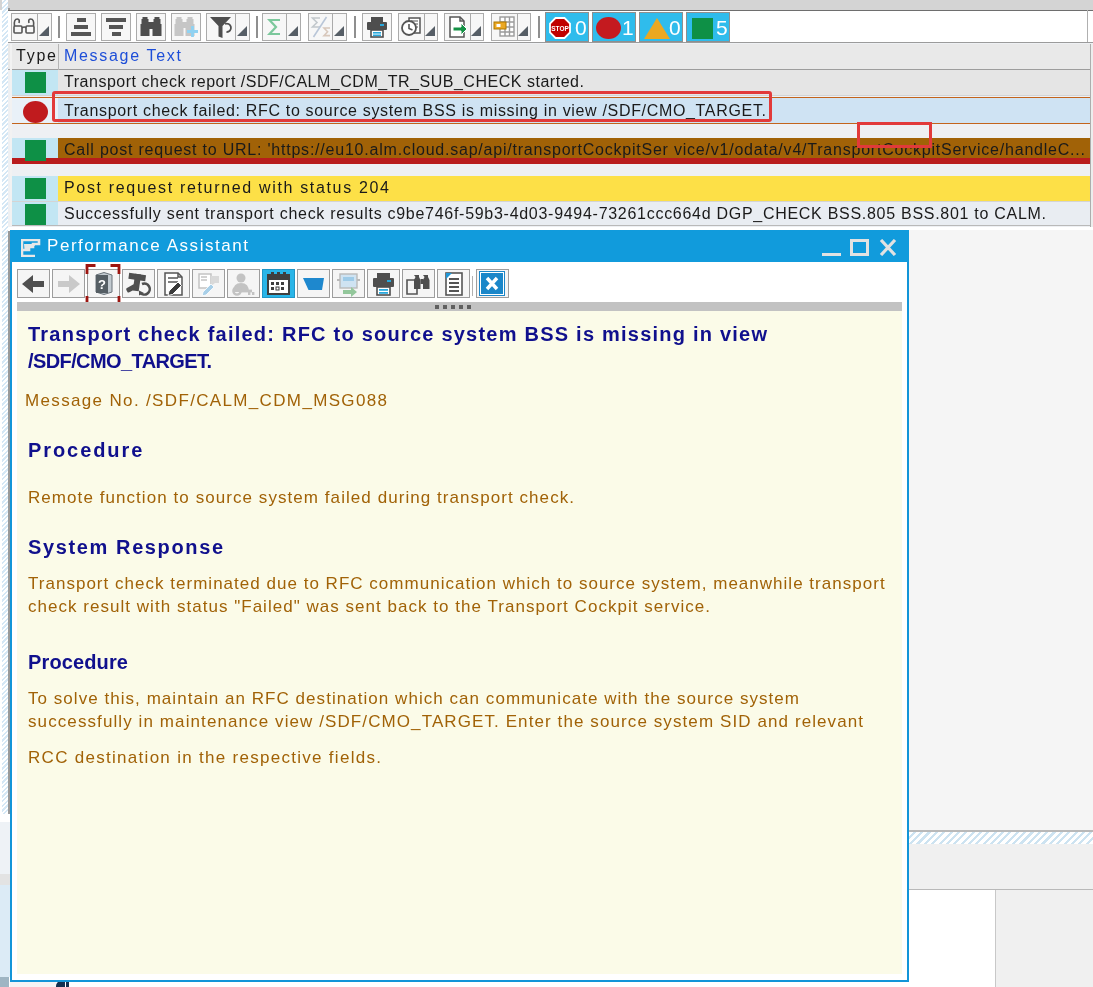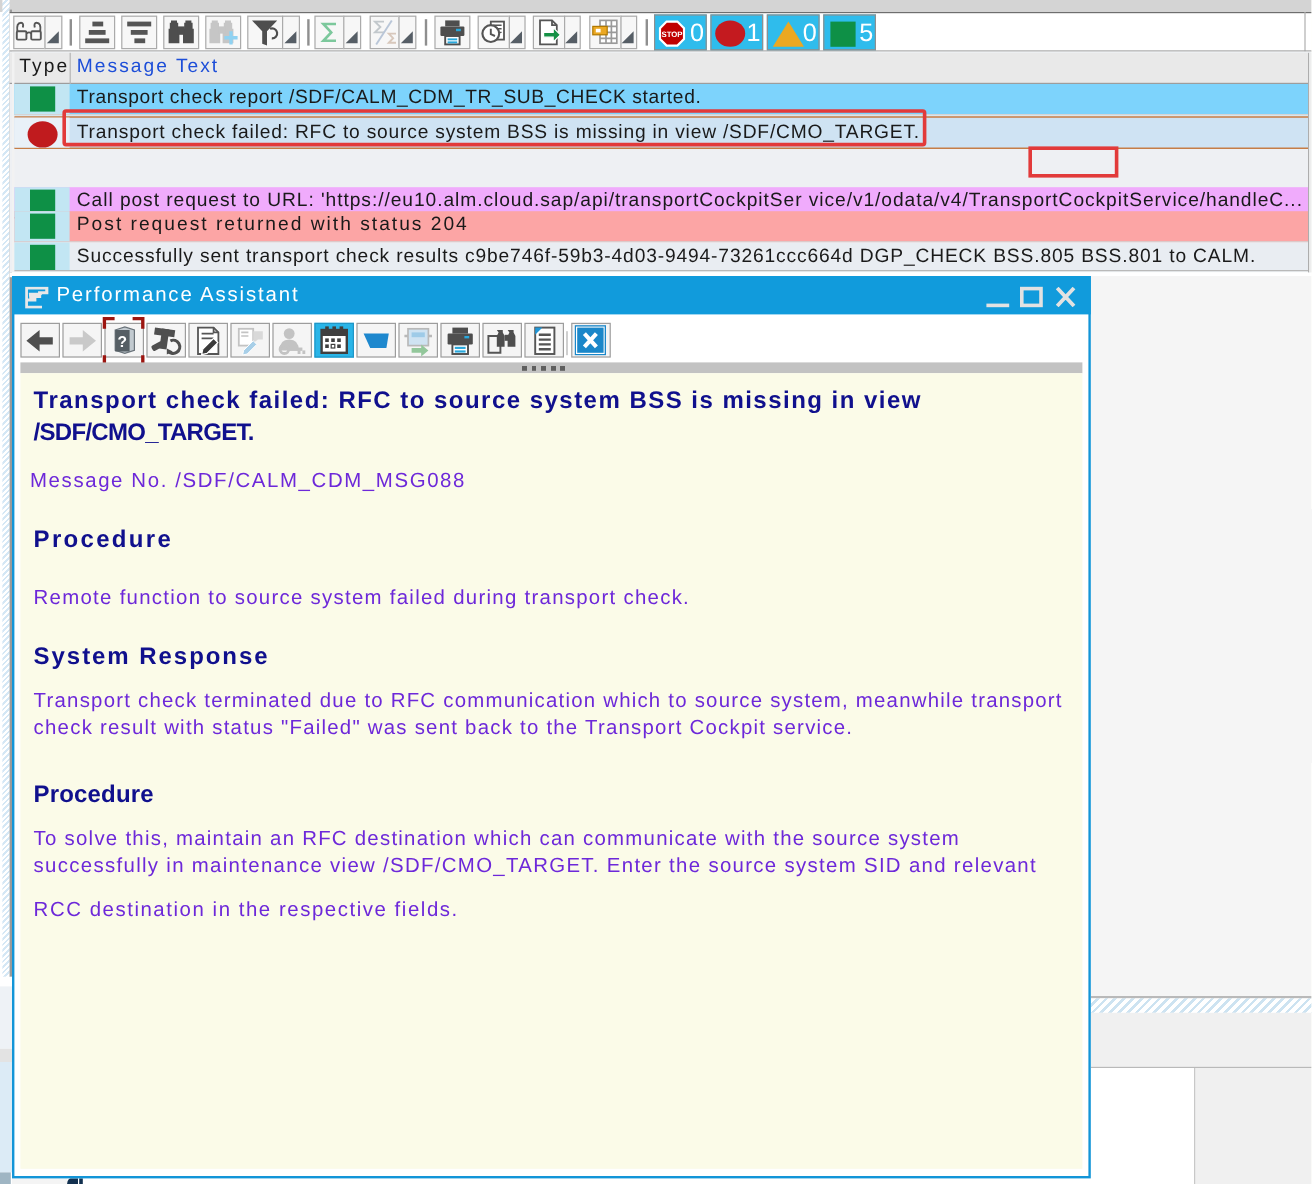--- a/index.html
+++ b/index.html
@@ -15,21 +15,21 @@
   .tsep { position:absolute; top:16px; width:2px; height:22px; background:#8f8f8f; }
   .stat { position:absolute; top:12px; width:44px; height:30px; background:#2fbcec; border:1px solid #8f8f8f;
           color:#fff; font-size:21px; }
   .statn { position:absolute; left:29px; top:3px; }
   .row { position:absolute; left:12px; width:1078px; height:26px; }
   .rowtxt { position:absolute; left:52px; top:3px; font-size:16px; color:#1a1a1a; white-space:nowrap; }
   .typecell { position:absolute; left:0; top:0; width:46px; height:100%; background:#c2e6f3; }
   .gsq { position:absolute; left:13px; top:2px; width:21px; height:21px; background:#0e9046; }
   .pbtn { position:absolute; top:37px; width:33px; height:29px; background:#f5f5f5; border:1px solid #9d9d9d; }
   .navy { color:#10108d; font-weight:bold; }
-  .ctxt { position:absolute; left:11px; font-size:17px; color:#6d28d9; white-space:nowrap; }
+  .ctxt { position:absolute; left:11px; font-size:17px; color:#a16207; white-space:nowrap; }
   .chead { position:absolute; left:11px; font-size:20px; white-space:nowrap; }
 </style>
 </head>
 <body>
 <div id="stage">
 
   <div class="abs" style="left:0;top:0;width:1093px;height:10px;background:#d4d4d4;"></div>
   <div class="abs hatch" style="left:2px;top:0;width:6px;height:814px;"></div>
   <div class="abs" style="left:8px;top:8px;width:2px;height:806px;background:#9a9a9a;"></div>
 
@@ -198,38 +198,38 @@
 
   <div class="abs" style="left:8px;top:44px;width:1082px;height:26px;background:#e9e9e9;border-bottom:1px solid #9d9d9d;">
      <div class="abs" style="left:50px;top:0;width:1px;height:26px;background:#b5b5b5;"></div>
      <div id="hty" class="abs" style="left:8px;top:3px;font-size:16px;color:#1a1a1a;letter-spacing:1.771px;">Type</div>
      <div id="hmt" class="abs" style="left:56px;top:3px;font-size:16px;color:#1d4ed8;letter-spacing:1.689px;">Message Text</div>
   </div>
   <div class="abs" style="left:1090px;top:44px;width:1px;height:183px;background:#adadad;"></div>
   <div class="abs" style="left:1091px;top:44px;width:2px;height:183px;background:#ededed;"></div>
   <div class="abs" style="left:10px;top:44px;width:2px;height:182px;background:#f2f2f2;"></div>
 
-  <div class="row" style="top:70px;background:#7dd3fc;border-bottom:1px solid #d4d4d4;">
+  <div class="row" style="top:70px;background:#e5e5e5;border-bottom:1px solid #d4d4d4;">
     <div class="typecell">
         <div class="gsq"></div>
       </div>
     <div id="r1" class="rowtxt" style="letter-spacing:0.522px;">Transport check report /SDF/CALM_CDM_TR_SUB_CHECK started.</div>
   </div>
   <div class="row" style="top:97px;background:#cfe3f3;border-top:1.5px solid #c3641c;border-bottom:1.5px solid #c3641c;height:27px;">
     <div class="typecell" style="background:#e9f1f8;"></div>
     <div class="abs" style="left:11px;top:3px;width:25px;height:22px;background:#c01b1e;border-radius:50%;"></div>
     <div id="r2" class="rowtxt" style="top:4px;letter-spacing:0.67px;">Transport check failed: RFC to source system BSS is missing in view /SDF/CMO_TARGET.</div>
   </div>
-  <div class="row" style="top:156px;background:#f0abfc;border-bottom:1px solid #b91c1c;">
+  <div class="row" style="top:138px;background:#a16207;border-bottom:6px solid #b91c1c;">
     <div class="typecell">
         <div class="gsq"></div>
       </div>
     <div id="r4" class="rowtxt" style="letter-spacing:0.78px;">Call post request to URL: 'https://eu10.alm.cloud.sap/api/transportCockpitSer vice/v1/odata/v4/TransportCockpitService/handleC...</div>
   </div>
-  <div class="row" style="top:176px;background:#fca5a5;border-bottom:1px solid #d4d4d4;">
+  <div class="row" style="top:176px;background:#fde047;border-bottom:1px solid #d4d4d4;">
     <div class="typecell">
         <div class="gsq"></div>
       </div>
     <div id="r5" class="rowtxt" style="letter-spacing:1.665px;">Post request returned with status 204</div>
   </div>
   <div class="row" style="top:202px;background:#e9edf2;border-bottom:1px solid #b9b9b9;height:24px;">
     <div class="typecell">
         <div class="gsq"></div>
       </div>
     <div id="r6" class="rowtxt" style="letter-spacing:0.716px;">Successfully sent transport check results c9be746f-59b3-4d03-9494-73261ccc664d DGP_CHECK BSS.805 BSS.801 to CALM.</div>

